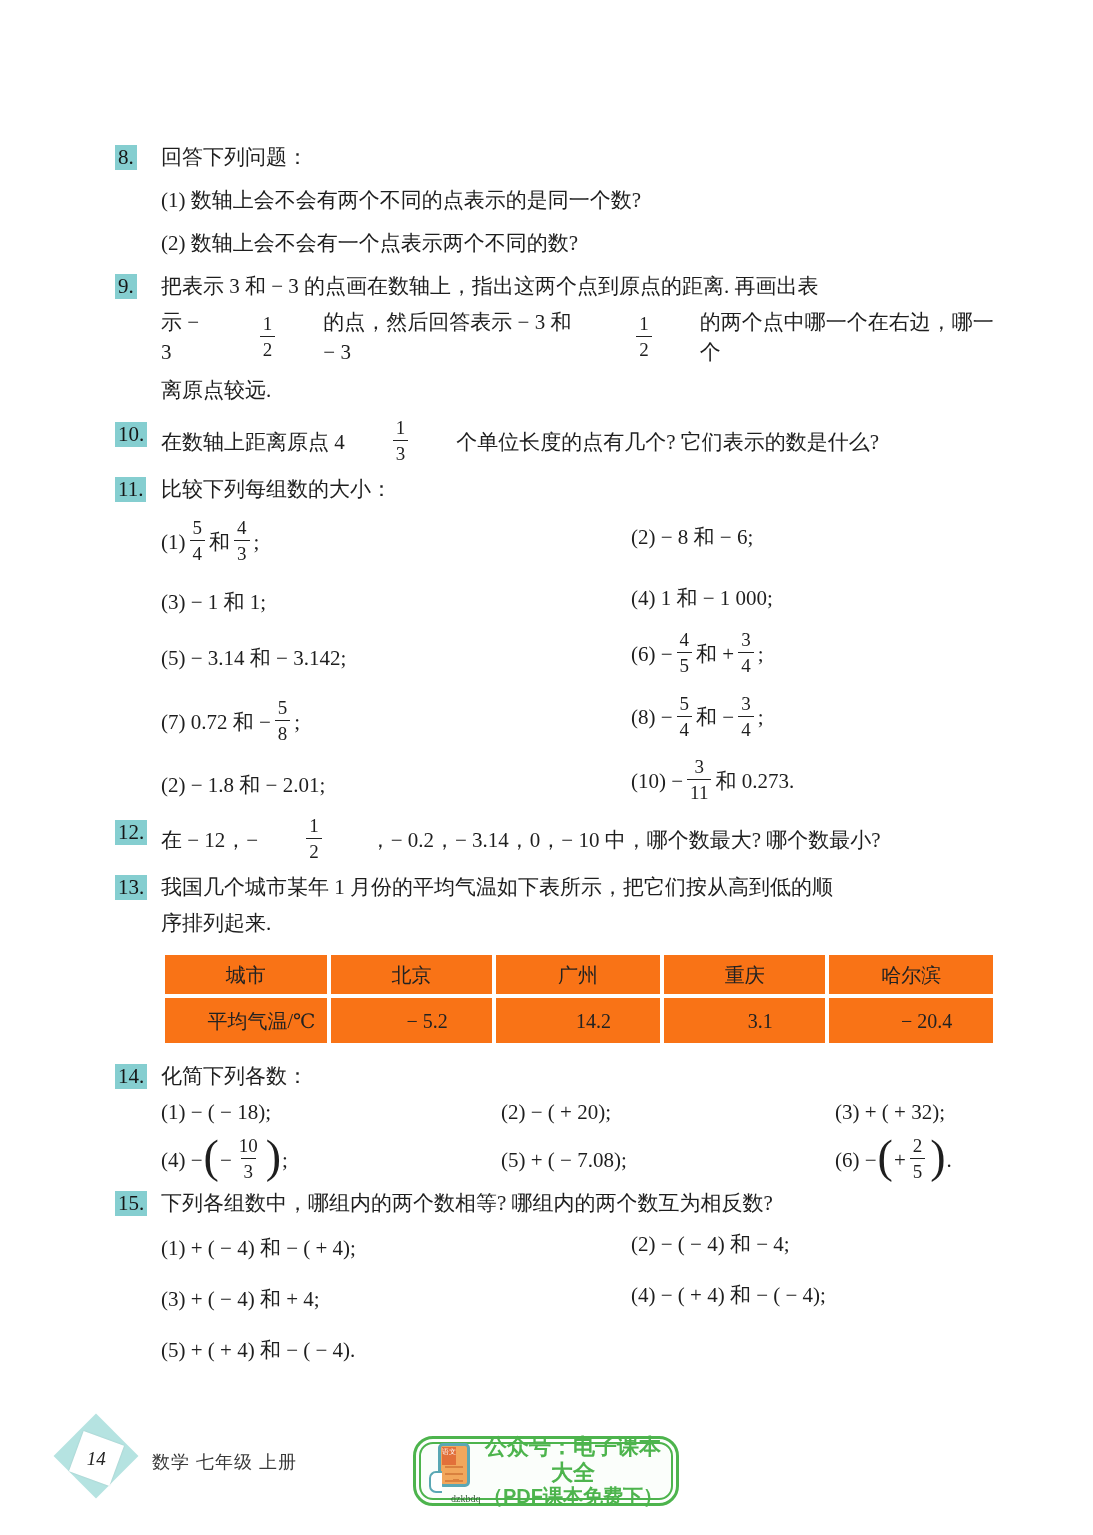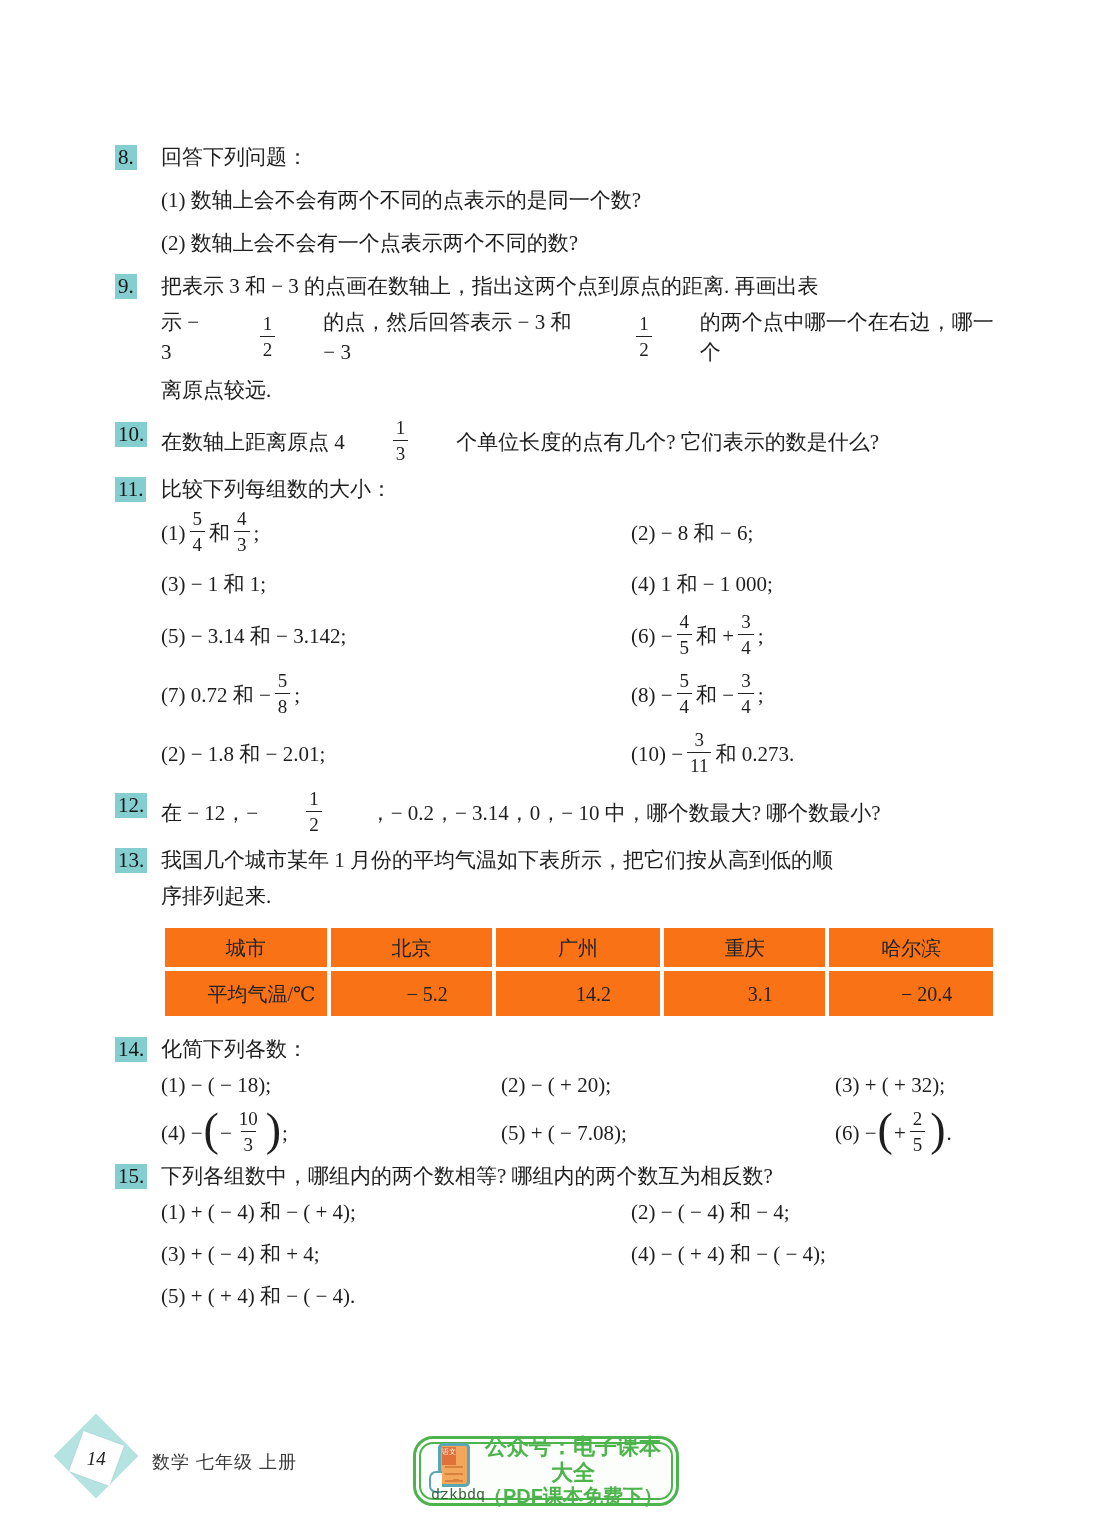--- a/index.html
+++ b/index.html
@@ -26,21 +26,21 @@
 
   .frac{display:inline-flex;flex-direction:column;align-items:center;
         vertical-align:middle;margin:0 4px;line-height:1;position:relative;top:-1px;}
   .frac .fnum{font-size:19px;padding:0 3px 3px 3px;}
   .frac .fden{font-size:19px;border-top:1.7px solid #222;padding:3px 3px 0 3px;}
 
   .bigp{font-size:46px;line-height:0;vertical-align:middle;position:relative;top:-3px;
         font-weight:400;padding:0 1px;}
 
   .row2{display:flex;align-items:center;margin-bottom:14px;}
-  .row2 .c1{width:470px;flex:none;display:flex;align-items:center;}
+  .row2 .c1{width:470px;flex:none;display:flex;align-items:center;margin-top:9px;}
   .row2 .c2{flex:1;display:flex;align-items:center;}
   .row3{display:flex;align-items:center;margin-bottom:10px;text-align:right;}
   .row3 .c1{width:340px;flex:none;display:flex;align-items:center;}
   .row3 .c2{width:297px;flex:none;display:flex;align-items:center;}
   .row3 .c3{flex:1;display:flex;align-items:center;margin-left:37px;}
 
   .temp-table{border-collapse:separate;border-spacing:4px;margin:2px 0 2px 0;}
   .temp-table td{background:#f97316;text-align:center;font-size:20px;color:#222;}
   .temp-table .hrow td{width:152px;height:37px;}
   .temp-table .drow td{width:152px;height:43px;padding-left:32px;}
@@ -67,22 +67,22 @@
   .phone-wrap{position:relative;width:50px;height:60px;flex:none;}
   .phone{position:absolute;left:11px;top:2px;width:32px;height:44px;border:3px solid #5aa7b4;
         border-radius:5px;background:#f2a75c;box-sizing:border-box;}
   .phone-line{position:absolute;left:4px;right:4px;height:0;border-top:2px solid #d9813f;}
   .phone-tag{position:absolute;left:1px;top:1px;width:14px;height:17px;background:#e2703a;
         color:#fff;font-size:7px;line-height:8px;text-align:center;padding-top:1px;
         font-family:"Liberation Sans","DejaVu Sans",sans-serif;}
   .phone-btn{position:absolute;left:12px;bottom:2px;width:6px;height:3px;background:#d9813f;}
   .hand{position:absolute;left:2px;top:30px;width:13px;height:22px;background:#fff;
         border:2.5px solid #5aa7b4;border-right:none;border-radius:7px 0 0 7px;box-sizing:border-box;}
-  .phone-caption{position:absolute;bottom:-3px;left:4px;font-size:15px;color:#37603a;
-        font-family:Liberation Mono, monospace;}
+  .phone-caption{position:absolute;bottom:-3px;left:24px;font-size:10px;color:#37603a;
+        font-family:Liberation Serif, serif;}
 </style>
 </head>
 <body>
 
 <div class="page">
   <div class="content">
 
     <div class="problem">
       <div class="pnum"><span class="hl">8.</span></div>
       <div class="pbody">

